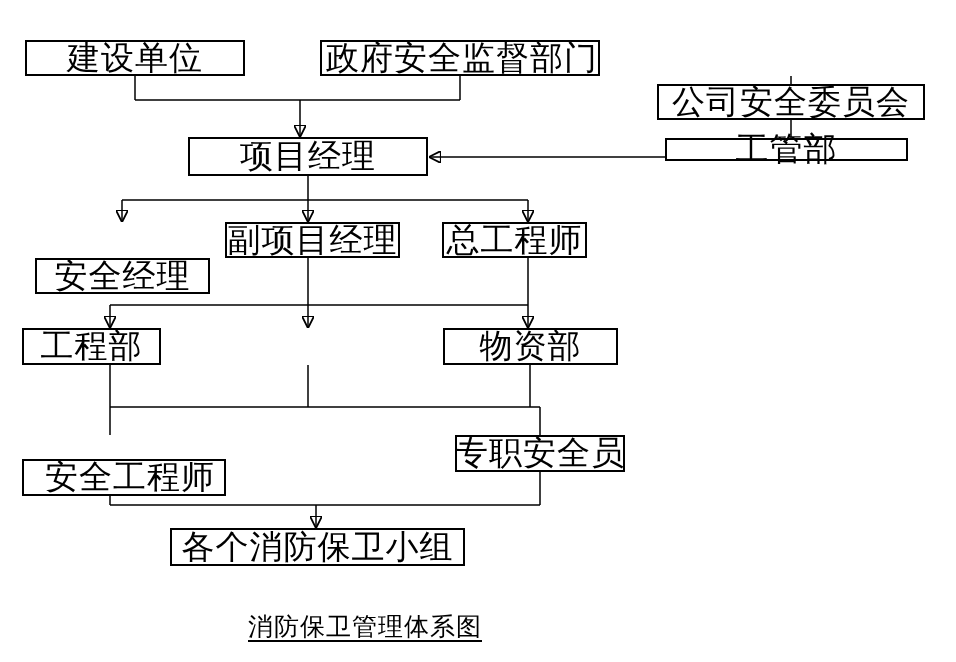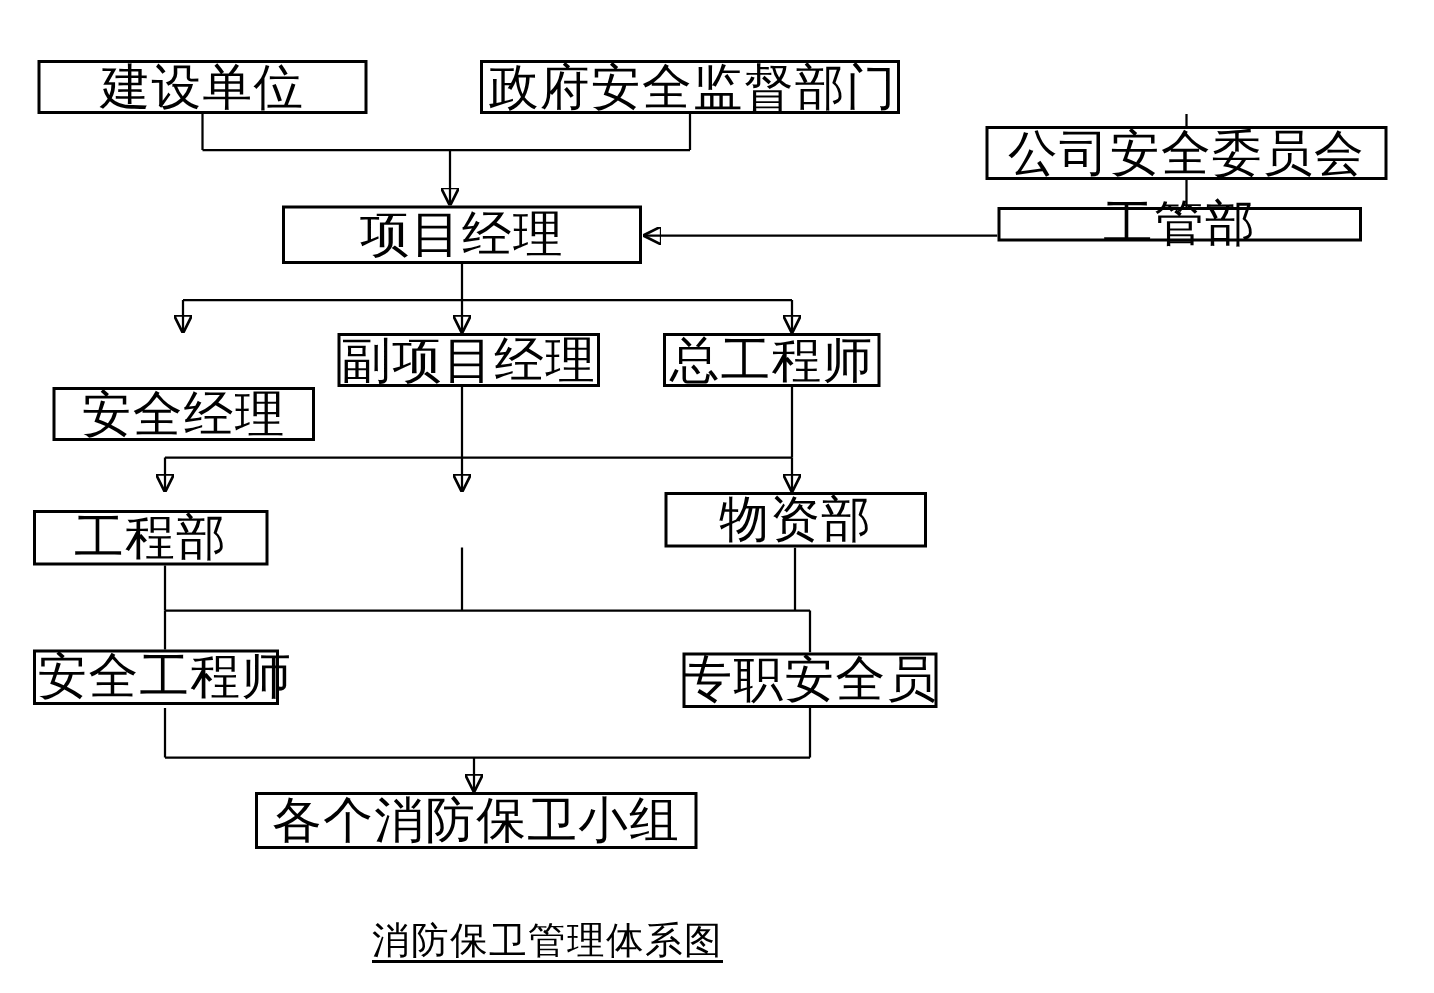--- a/index.html
+++ b/index.html
@@ -115,28 +115,28 @@
   <div class="node" style="left:35px; top:222px; width:175px; height:36px;margin-top:36px;">
     <span>安全经理</span>
   </div>
   <div class="node" style="left:225px; top:222px; width:175px; height:36px;">
     <span>副项目经理</span>
   </div>
   <div class="node" style="left:442px; top:222px; width:145px; height:36px;">
     <span>总工程师</span>
   </div>
 
-  <div class="node" style="left:22px; top:340px; width:157px; height:37px;">
+  <div class="node" style="left:22px; top:328px; width:139px; height:37px;">
     <span>工程部</span>
   </div>
   <div class="node" style="left:443px; top:328px; width:175px; height:37px;">
     <span>物资部</span>
   </div>
 
-  <div class="node" style="left:22px; top:433px; width:164px; height:37px;padding-left:12px;">
+  <div class="node" style="left:22px; top:459px; width:204px; height:37px;padding-left:12px;">
     <span>安全工程师</span>
   </div>
   <div class="node" style="left:455px; top:435px; width:170px; height:37px;">
     <span>专职安全员</span>
   </div>
 
   <div class="node" style="left:170px; top:528px; width:295px; height:38px;text-align:center;">
     <span>各个消防保卫小组</span>
   </div>
 

